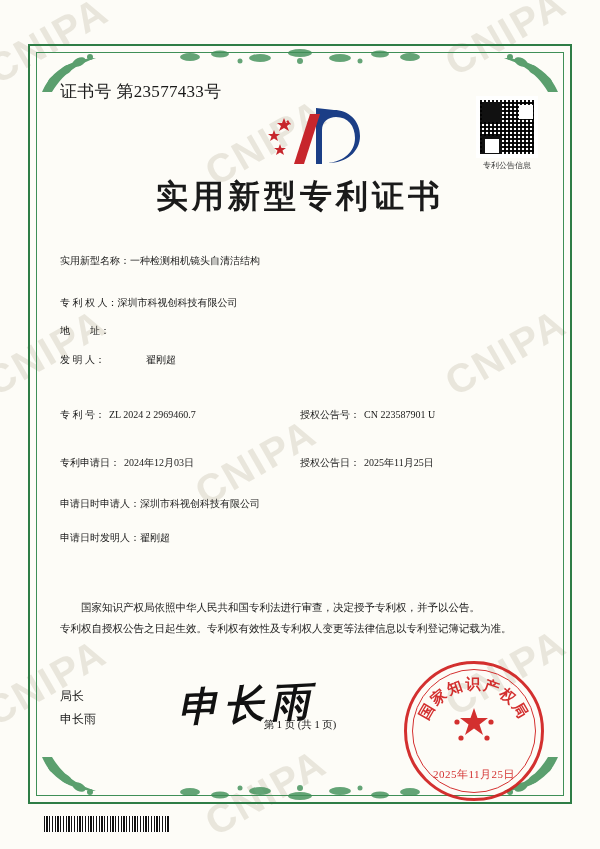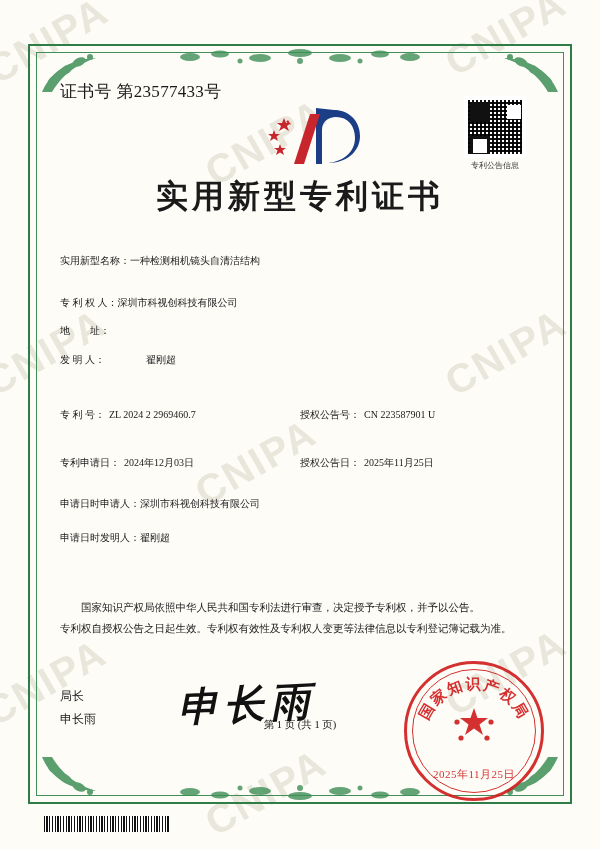--- a/index.html
+++ b/index.html
@@ -96,21 +96,21 @@
   .logo {
     position: absolute;
     left: 198px; top: 20px;
     width: 110px; height: 72px;
   }
   .logo svg { width: 100%; height: 100%; display:block; }
 
   
   .qr-block {
     position: absolute;
-    right: 12px; top: 17px;
+    right: 0; top: 17px;
     width: 66px;
     text-align: center;
   }
   .qr {
     width: 54px; height: 54px;
     margin: 0 auto;
     background-color: #fff;
     background-image:
       repeating-linear-gradient(90deg, #111 0 2px, transparent 2px 4px),
       repeating-linear-gradient(0deg, #111 0 2px, transparent 2px 4px);

